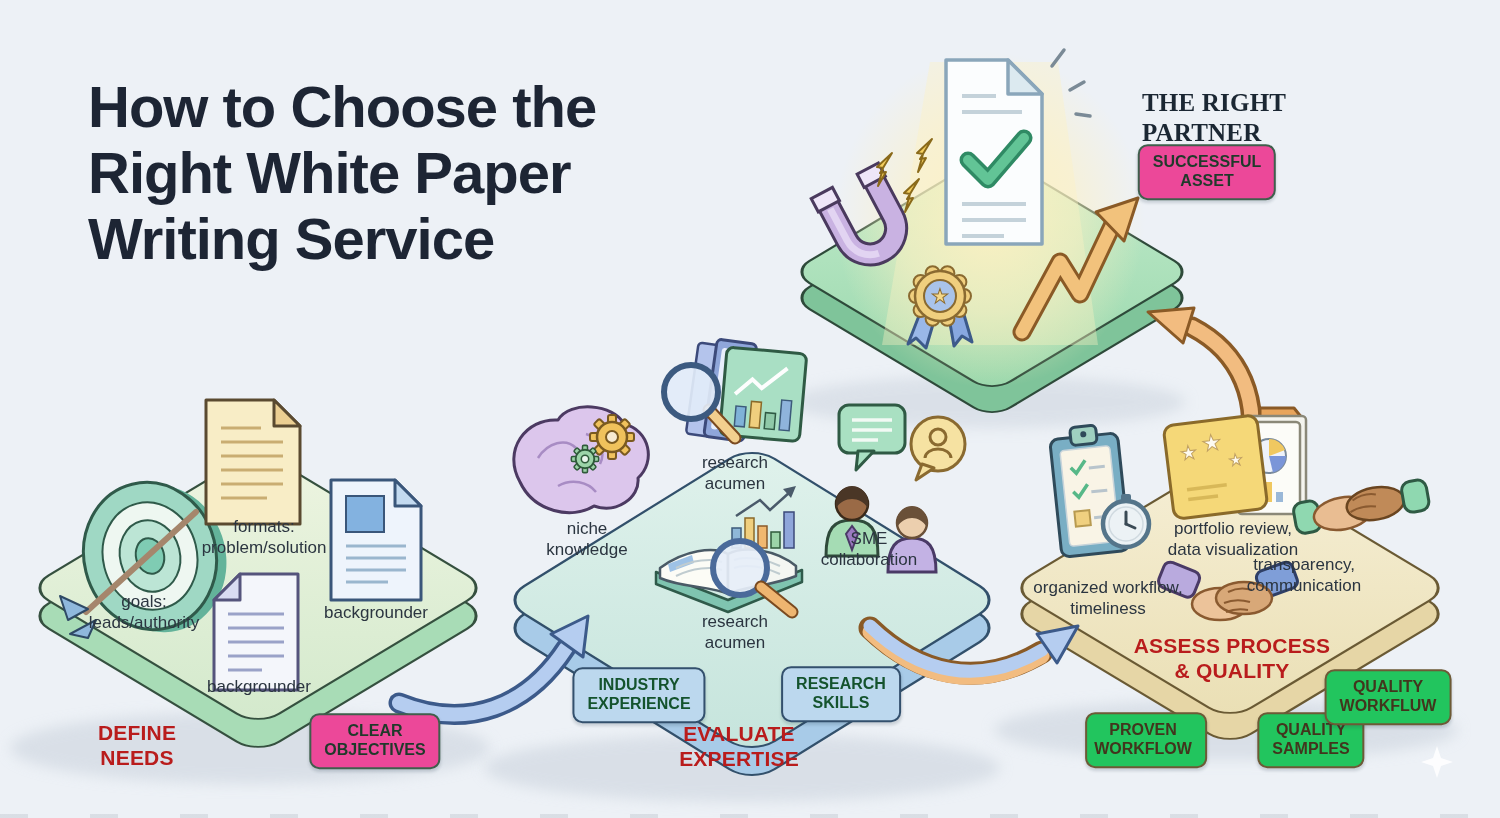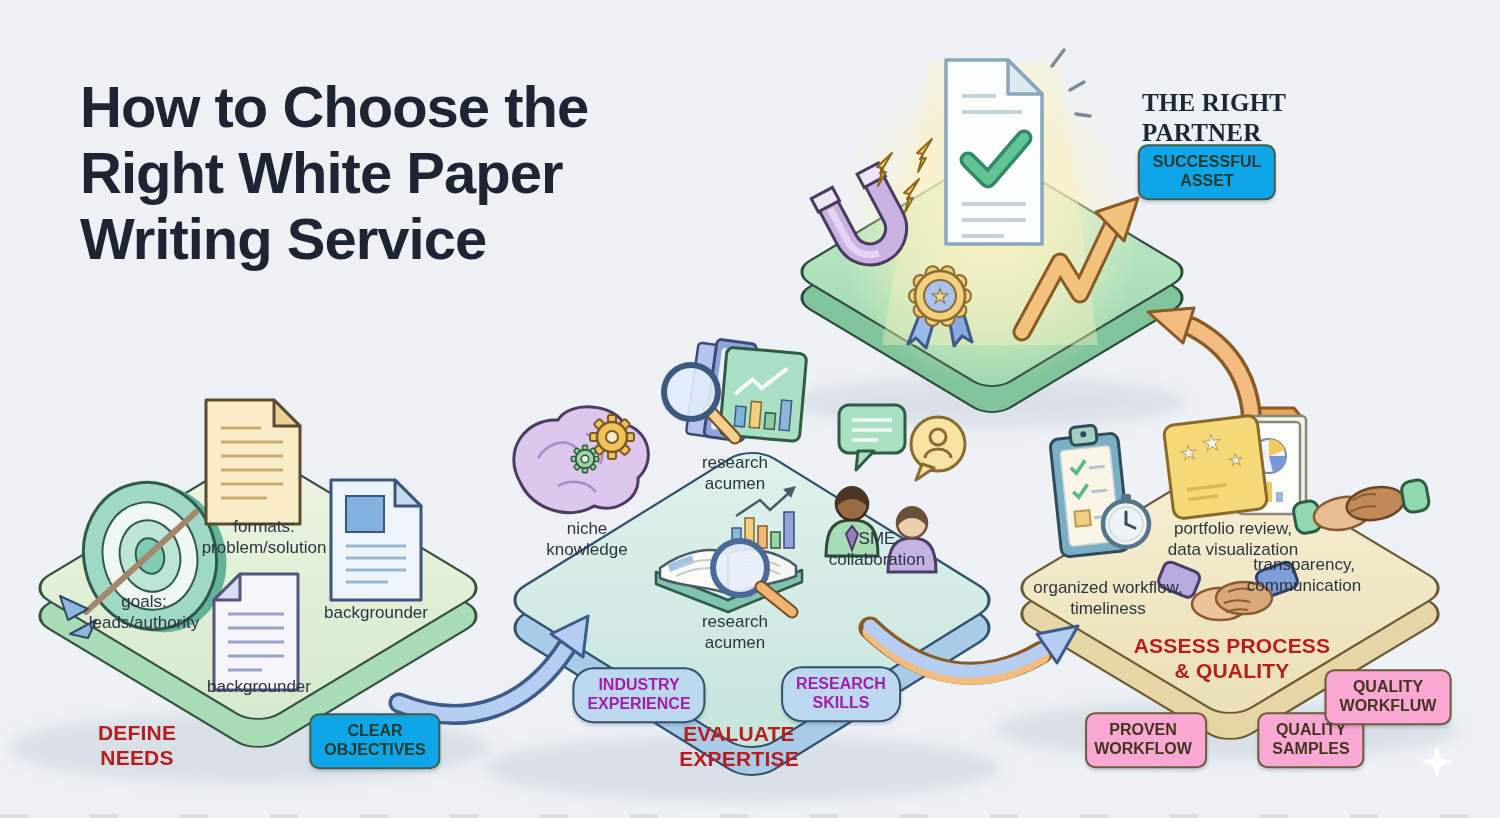--- a/index.html
+++ b/index.html
@@ -4,21 +4,21 @@
 <style>
   html,body { margin:0; padding:0; }
   .canvas {
     position:relative; width:1500px; height:818px; overflow:hidden;
     background:#edf1f6;
     font-family:"Liberation Sans", sans-serif;
   }
   .scene { position:absolute; left:0; top:0; }
   .pre { white-space:pre-line; }
   .title {
-    position:absolute; left:80px; top:74px;
+    position:absolute; left:88px; top:74px;
     font-size:58px; font-weight:bold; line-height:1.14; letter-spacing:-1px;
     color:#1d2534;
   }
   .label {
     position:absolute; transform:translate(-50%,-50%);
     text-align:center; font-size:17px; line-height:1.25; color:#2b3540;
   }
   .heading {
     position:absolute; transform:translate(-50%,-50%);
     text-align:center; font-weight:bold; font-size:21px; line-height:1.2;
@@ -27,23 +27,23 @@
   .heading-left {
     position:absolute; font-weight:bold; font-size:25px; line-height:1.18;
     color:#1b2733; letter-spacing:.2px;font-family:Liberation Serif, serif;
   }
   .badge {
     position:absolute; transform:translate(-50%,-50%);
     text-align:center; font-weight:bold; font-size:16px; line-height:1.18;
     padding:7px 13px; border-radius:10px; border:2px solid;
     box-shadow:0 2px 3px rgba(40,60,80,.18);
   }
-  .badge.green { background:#0ea5e9; border-color:#3f5f4c; color:#1f3a2a; }
-  .badge.blue  { background:#bcd8ee; border-color:#33506d; color:#a21caf;border-radius:21px; }
-  .badge.tan   { background:#f9a8d4; border-color:#6d5a36; color:#42351d; }
+  .badge.green { background:#ec4899; border-color:#3f5f4c; color:#1f3a2a; }
+  .badge.blue  { background:#bcd8ee; border-color:#33506d; color:#14532d; }
+  .badge.tan   { background:#22c55e; border-color:#6d5a36; color:#42351d; }
   .bottom-artifact {
     position:absolute; left:0; bottom:0; width:100%; height:4px; opacity:.12;
     background:repeating-linear-gradient(90deg,#4a5668 0 28px,transparent 28px 90px);
   }
 </style>
 </head>
 <body>
 
 <div class="canvas">
 
@@ -443,21 +443,21 @@
 NEEDS</div>
 <div class="badge green pre" style="left:375px; top:741px;">CLEAR
 OBJECTIVES</div>
 
 <div class="label pre" style="left:587px; top:539px;">niche
 knowledge</div>
 <div class="label pre" style="left:735px; top:473px;">research
 acumen</div>
 <div class="label pre" style="left:735px; top:632px;">research
 acumen</div>
-<div class="label pre" style="left:869px; top:549px;margin-left:8px;">SME
+<div class="label pre" style="left:869px; top:549px;">SME
 collaboration</div>
 <div class="badge blue pre" style="left:639px; top:695px;">INDUSTRY
 EXPERIENCE</div>
 <div class="badge blue pre" style="left:841px; top:694px;">RESEARCH
 SKILLS</div>
 <div class="heading pre" style="left:739px; top:746px;">EVALUATE
 EXPERTISE</div>
 
 <div class="label pre" style="left:1108px; top:586px;margin-top:12px;">organized workflow,
 timeliness</div>

